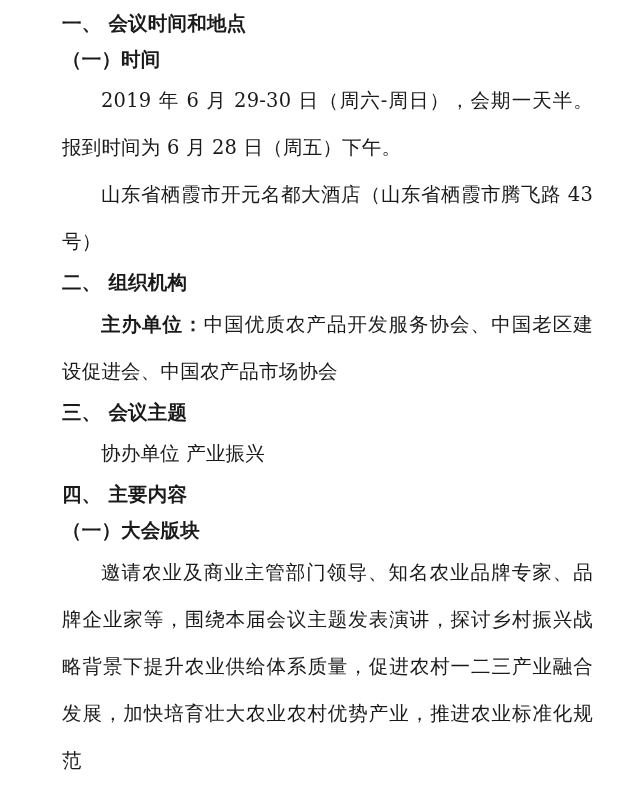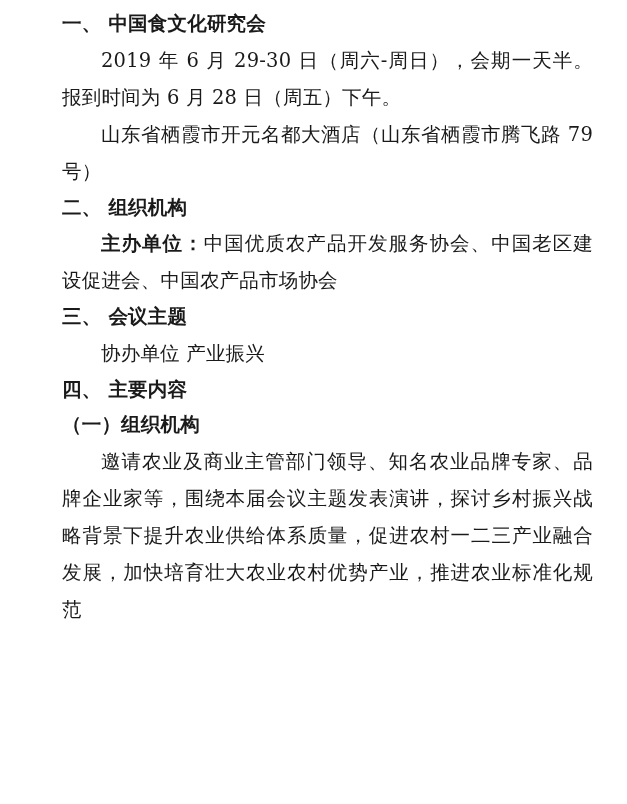--- a/index.html
+++ b/index.html
@@ -26,56 +26,57 @@
     line-height: 35.6px;
     letter-spacing: 0.2px;
     white-space: pre-wrap;
     word-break: break-all;
   }
   .heading {
     font-weight: bold;
   }
   .para {
     font-size: 19.5px;
-    line-height: 37px;
+    line-height: 47px;
     letter-spacing: 0.2px;
     text-align: justify;
     text-justify: inter-ideograph;
     word-break: break-all;
   }
   .para.first-indent {
     text-indent: 39px;
   }
   .bold-lead {
     font-weight: bold;
   }
 </style>
 </head>
 <body>
 
 <div class="page">
 
-  <div class="line heading">一、 中国食文化研究会</div>
+  <div class="line heading">一、 会议时间和地点</div>
 
+  <div class="line heading">（一）时间</div>
 
   <div class="para first-indent">2019 年 6 月 29-30 日（周六-周日），会期一天半。报到时间为 6 月 28 日（周五）下午。</div>
 
 
-  <div class="para first-indent">山东省栖霞市开元名都大酒店（山东省栖霞市腾飞路 79 号）</div>
+  <div class="para first-indent">山东省栖霞市开元名都大酒店（山东省栖霞市腾飞路 43 号）</div>
 
   <div class="line heading">二、 组织机构</div>
 
   <div class="para first-indent"><span class="bold-lead">主办单位：</span><span>中国优质农产品开发服务协会、中国老区建设促进会、中国农产品市场协会</span></div>
 
 
 
   <div class="line heading">三、 会议主题</div>
 
   <div class="para first-indent">协办单位  产业振兴</div>
 
   <div class="line heading">四、 主要内容</div>
 
-  <div class="line heading">（一）组织机构</div>
+  <div class="line heading">（一）大会版块</div>
 
 
   <div class="para first-indent">邀请农业及商业主管部门领导、知名农业品牌专家、品牌企业家等，围绕本届会议主题发表演讲，探讨乡村振兴战略背景下提升农业供给体系质量，促进农村一二三产业融合发展，加快培育壮大农业农村优势产业，推进农业标准化规范</div>
 
 </div>
 
 </body></html>

